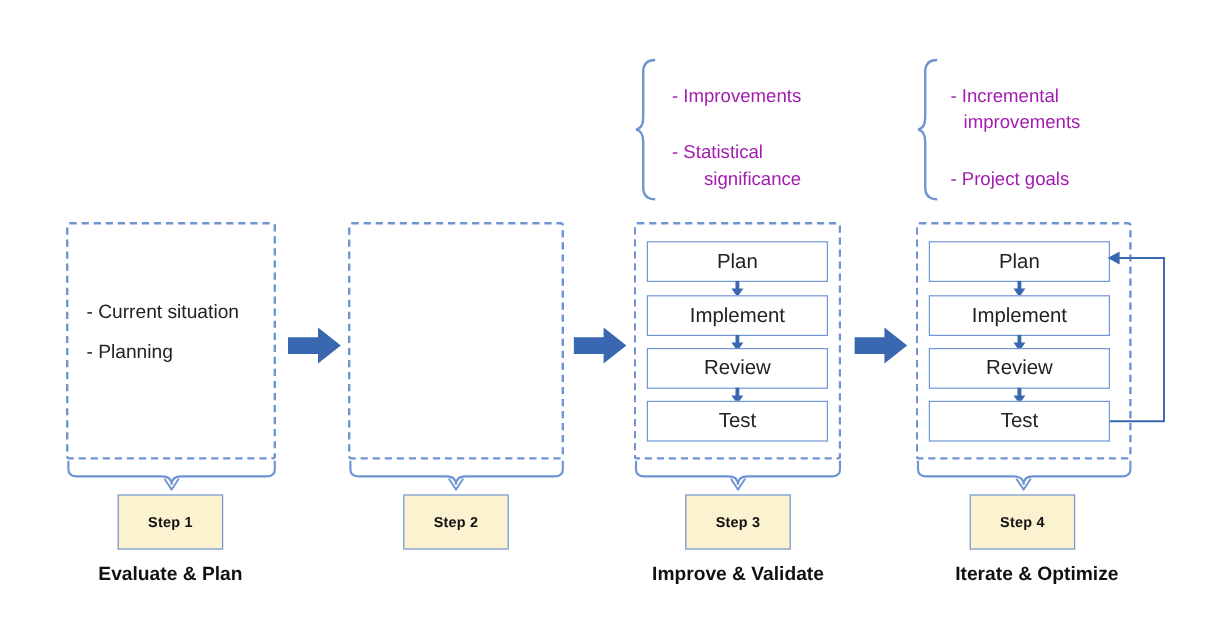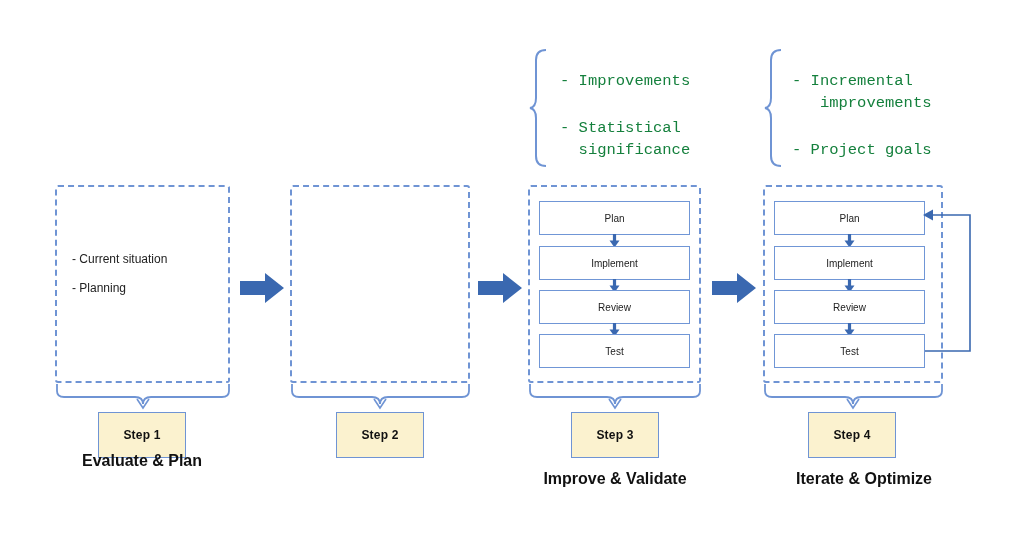--- a/index.html
+++ b/index.html
@@ -21,50 +21,49 @@
   }
   .panel {
     position: absolute;
     border: 2px dashed #6f94d4;
     border-radius: 3px;
     box-sizing: border-box;
     background: transparent;
   }
   .bullets {
     position: absolute;
-    font-size: 12px;
+    font-size: 16px;
     line-height: 1.0;
     color: #222222;
     white-space: nowrap;
   }
   .bullets .bline { margin-bottom: 17px; }
   .bullets .bline:last-child { margin-bottom: 0; }
 
   .callout {
     position: absolute;
     font-size: 15.5px;
     line-height: 22px;
-    color: #15803d;
-    font-family: Liberation Mono, monospace;
+    color: #a21caf;
   }
   .callout .cline { margin-bottom: 10px; }
   .callout .cline:last-child { margin-bottom: 0; margin-top: 25px; }
   .callout .cont { display: block; padding-left: 11px; text-align: right; }
 
   .brace-left, .brace-down { position: absolute; }
 
   .inner-box {
     position: absolute;
     border: 1.4px solid #7096d6;
     background: #ffffff;
     box-sizing: border-box;
     display: flex;
     align-items: center;
     justify-content: center;
-    font-size: 10px;
+    font-size: 17px;
     color: #222222;
   }
 
   .conn-arrow { position: absolute; }
   .down-arrow { position: absolute; }
   .loop { position: absolute; }
 
   .badge {
     position: absolute;
     width: 88px;
@@ -101,21 +100,21 @@
     <div class="bline">- Current situation</div>
     <div class="bline">- Planning</div>
   </div>
 
   <svg class="brace-down" style="left:55px; top:382px;" width="176" height="28" viewBox="0 0 176 28">
     <path d="M2,2 L2,9 Q2,15 9,15 L80,15 Q88,15 88,22 Q88,15 96,15 L167,15 Q174,15 174,9 L174,2" fill="none" stroke="#6f94d4" stroke-width="1.8"></path>
     <path d="M82,17 L88,26 L94,17" fill="none" stroke="#6f94d4" stroke-width="1.6"></path>
   </svg>
 
   <div class="badge" style="left:98px; top:412px;">Step 1</div>
-  <div class="caption" style="left:142px; top:452px;">Evaluate &amp; Plan</div>
+  <div class="caption" style="left:142px; top:470px;">Evaluate &amp; Plan</div>
 
   <svg class="conn-arrow" style="left:240px; top:272px;" width="45" height="32" viewBox="0 0 45 32">
     <path d="M0,9 L25,9 L25,1 L44,16 L25,31 L25,23 L0,23 Z" fill="#3a68b0"></path>
   </svg>
 
   <div class="panel" style="left:290px; top:185px; width:180px; height:198px;"></div>
 
 
   <svg class="brace-down" style="left:290px; top:382px;" width="181" height="28" viewBox="0 0 181 28">
     <path d="M2,2 L2,9 Q2,15 9,15 L82,15 Q90,15 90,22 Q90,15 98,15 L172,15 Q179,15 179,9 L179,2" fill="none" stroke="#6f94d4" stroke-width="1.8"></path>

